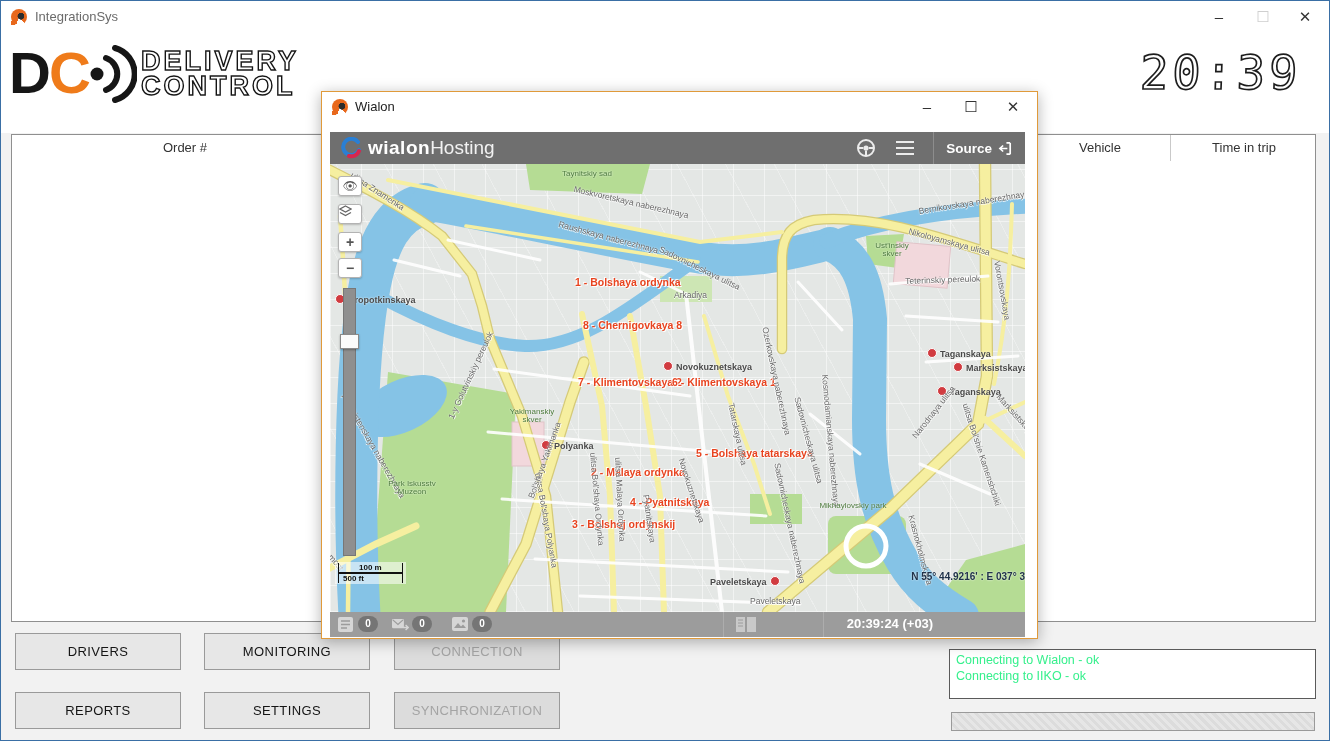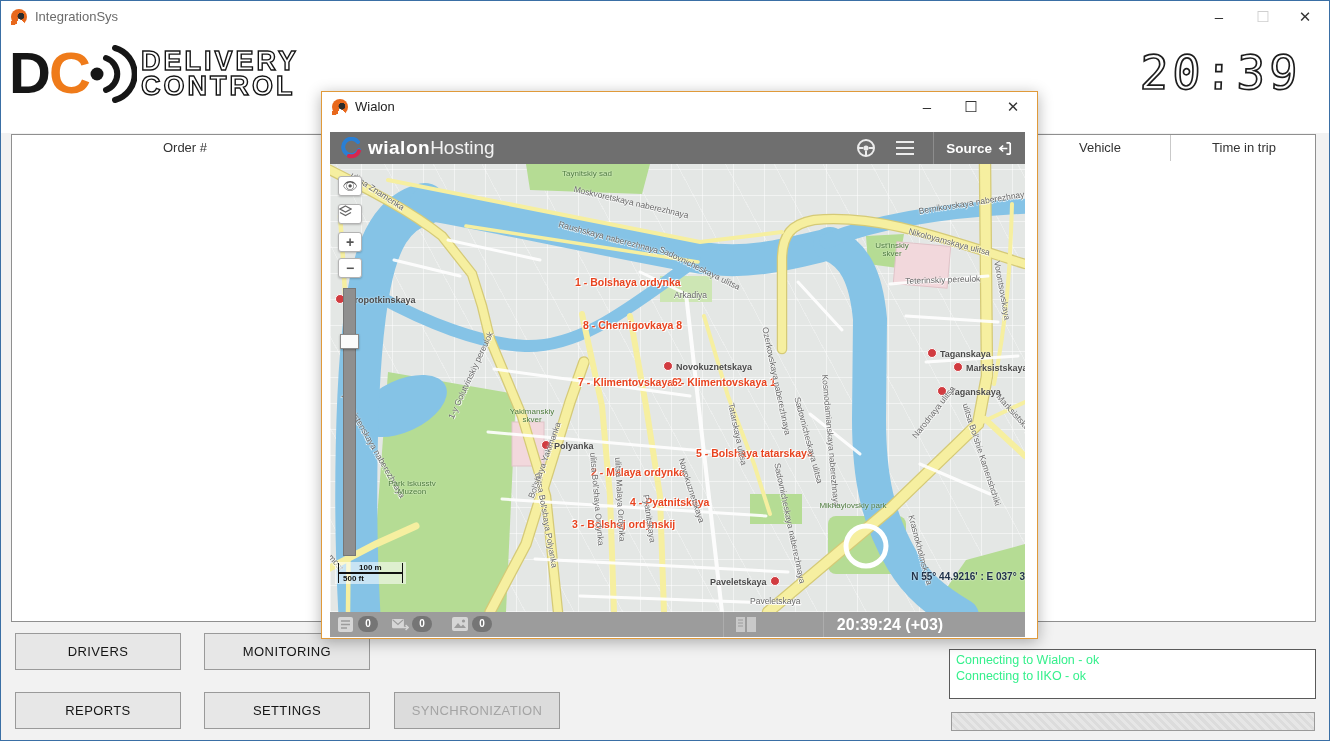--- a/index.html
+++ b/index.html
@@ -81,21 +81,21 @@
   #scale-m{border-bottom:2px solid #111;border-left:1px solid #111;border-right:1px solid #111;padding:0 20px;}
   #scale-ft{border-left:1px solid #111;border-right:1px solid #111;padding:0 4px;}
   #coords{position:absolute;right:0px;bottom:30px;font-size:10px;font-weight:700;color:#20324a;text-shadow:0 0 2px #fff;white-space:nowrap;text-align:center;}
   
   #wbar{position:absolute;left:8px;top:520px;width:695px;height:25px;background:#9c9c9c;}
   .counter{position:absolute;top:4px;display:flex;align-items:center;gap:3px;}
   #cnt0{left:8px;} #cnt1{left:62px;} #cnt2{left:122px;}
   .badge{min-width:16px;height:16px;border-radius:9px;background:#757575;color:#fff;font-size:10px;font-weight:700;text-align:center;line-height:16px;padding:0 2px;}
   .bicon{width:17px;height:15px;}
   .wdiv{position:absolute;top:0;width:1px;height:25px;background:#adadad;}
-  #wtime{position:absolute;left:495px;top:4px;width:130px;text-align:center;color:#fff;font-size:16px;font-weight:700;}
+  #wtime{position:absolute;left:495px;top:4px;width:130px;text-align:center;color:#fff;font-size:13px;font-weight:700;}
   #grid-icon{position:absolute;left:406px;top:5px;}
 </style>
 </head>
 <body>
 
 <div id="app">
 
   <div id="titlebar">
     <div class="o-logo"></div>
     <span id="title-text">IntegrationSys</span>
@@ -123,20 +123,21 @@
 
   <div id="orders">
     <div class="th" id="th-order">Order #</div>
     <div class="th" id="th-vehicle">Vehicle</div>
     <div class="th" id="th-time">Time in trip</div>
     <div id="col-div"></div>
   </div>
 
   <div class="app-btn" id="b-drivers">DRIVERS</div>
   <div class="app-btn" id="b-monitoring">MONITORING</div>
+  <div class="app-btn disabled" id="b-connection">CONNECTION</div>
   <div class="app-btn" id="b-reports">REPORTS</div>
   <div class="app-btn" id="b-settings">SETTINGS</div>
   <div class="app-btn disabled" id="b-sync">SYNCHRONIZATION</div>
 
   <div id="log">
     <div class="log-line" style="color:#35f08c">Connecting to Wialon - ok</div>
     <div class="log-line" style="color:#35f08c">Connecting to IIKO - ok</div>
   </div>
   <div id="pbar"></div>
 

